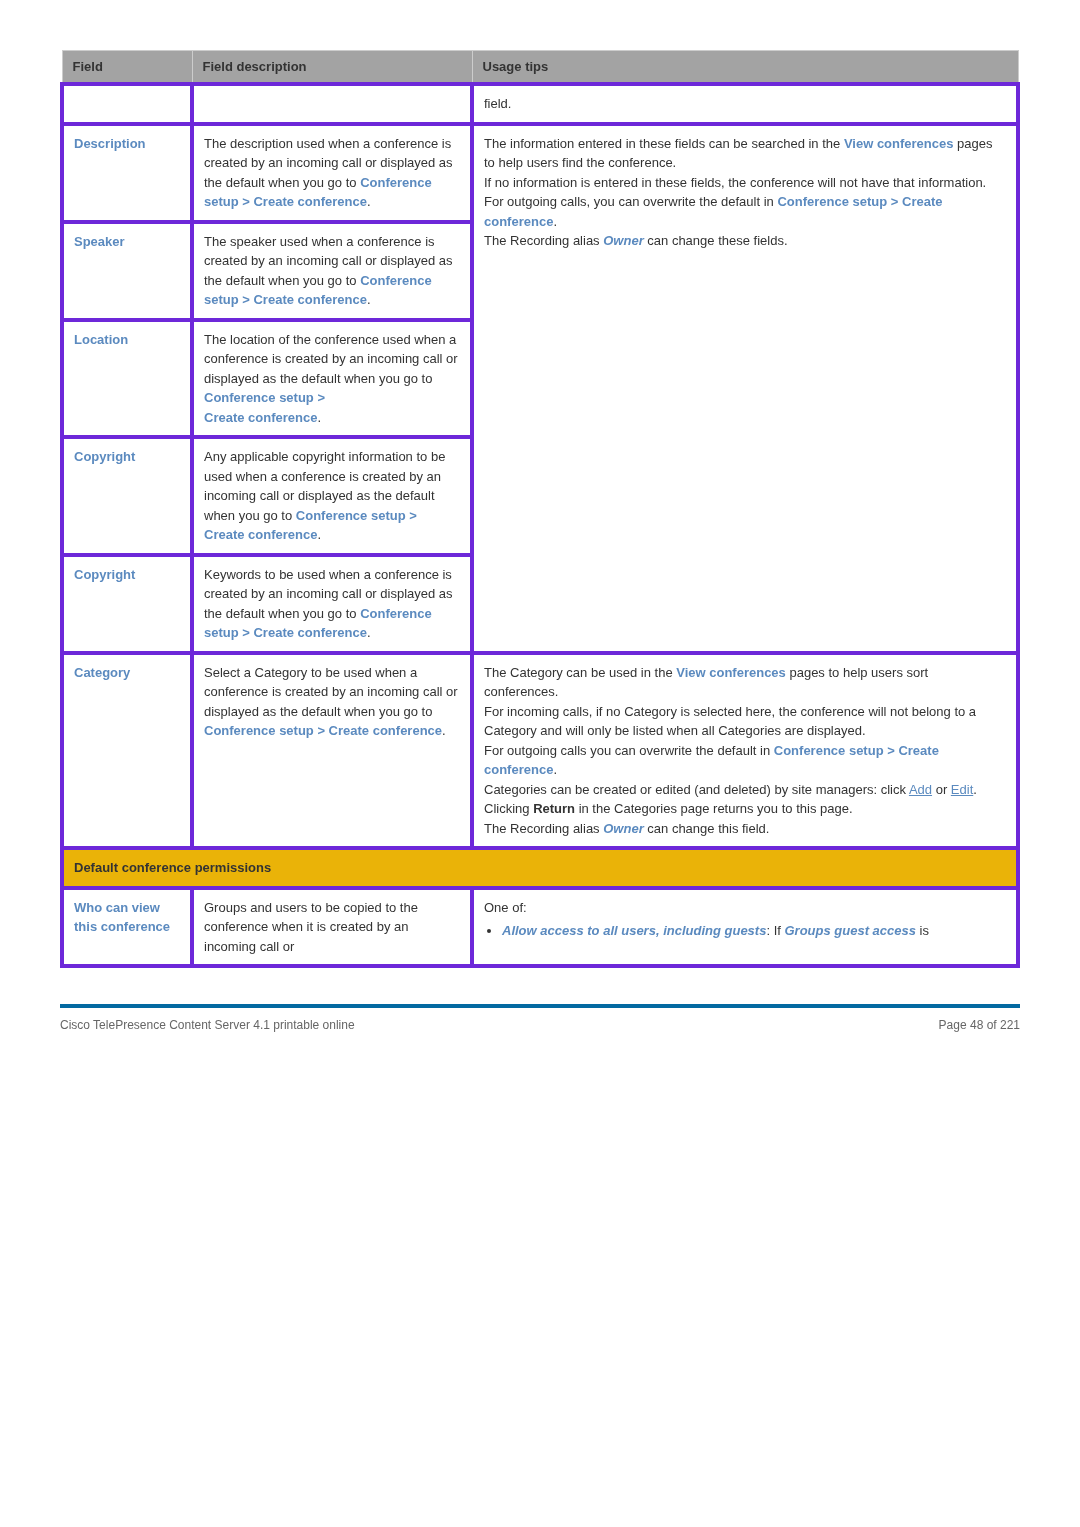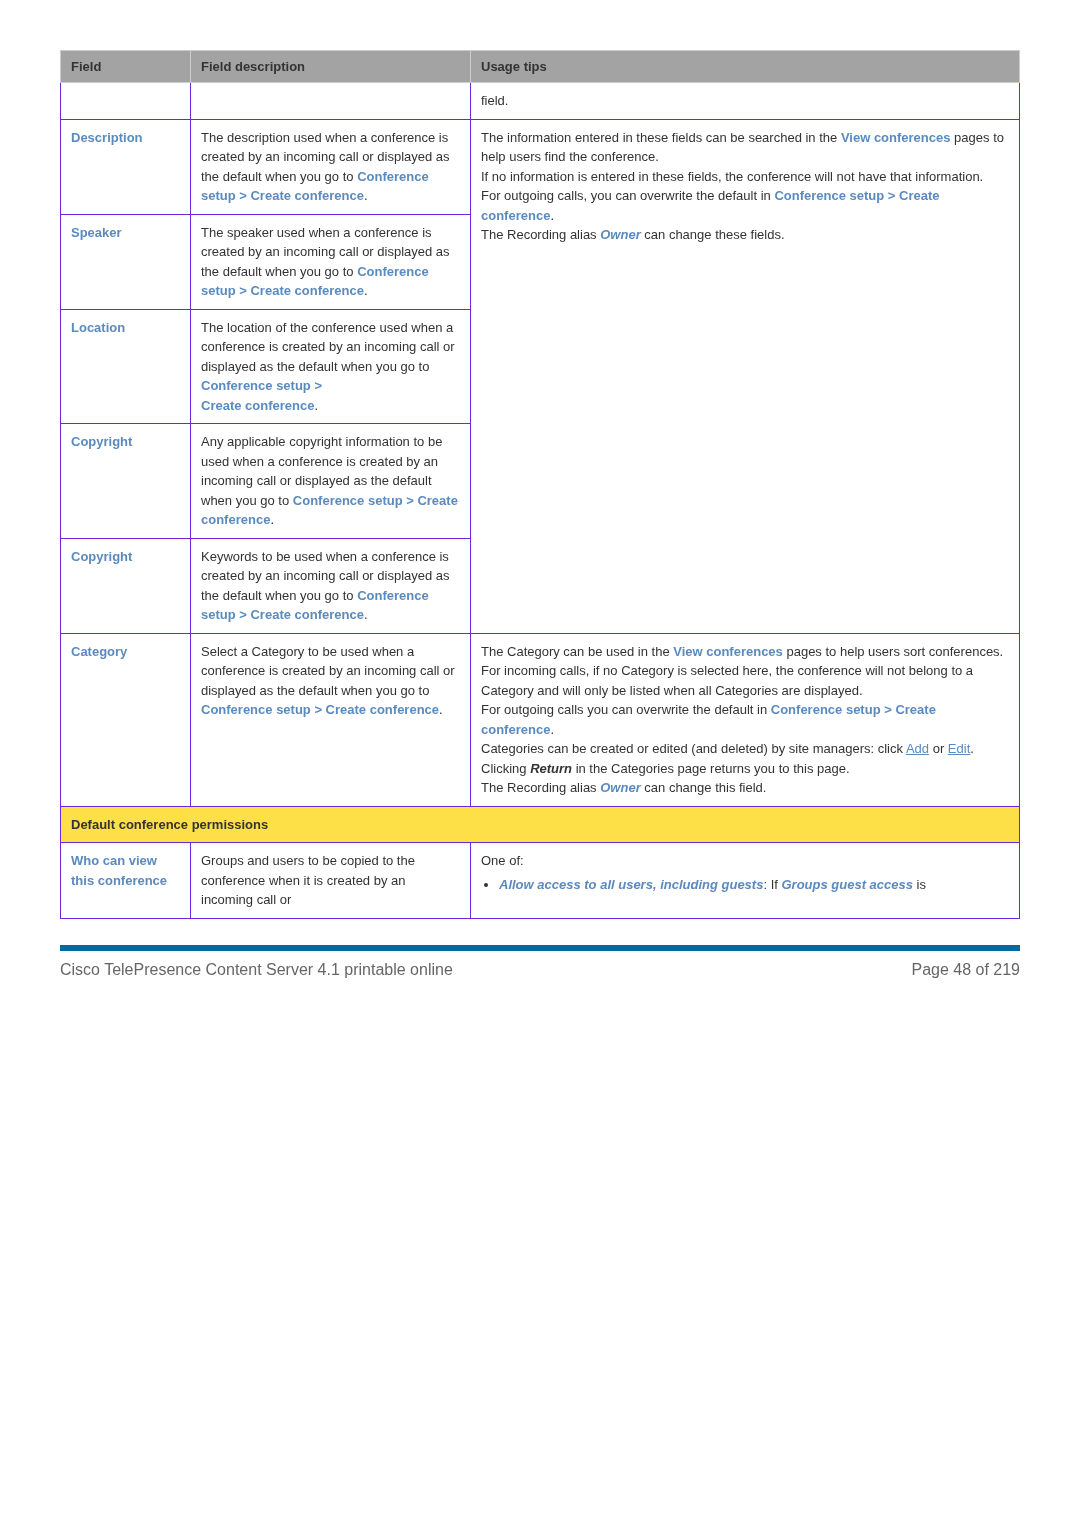--- a/index.html
+++ b/index.html
@@ -30,21 +30,21 @@
     }
     th {
       background: #a3a3a3;
       font-weight: bold;
       text-align: left;
       padding: 8px 10px;
       border: 1px solid #ccc;
       font-size: 13px;
     }
     td {
-      border: 1px solid #6d28d9;
+      border: 4px solid #6d28d9;
       padding: 8px 10px;
       vertical-align: top;
       font-size: 13px;
       line-height: 1.5;
     }
     td:first-child {
       width: 130px;
       font-weight: bold;
       color: #5b8abf;
     }
@@ -63,45 +63,44 @@
       color: #5b8abf;
       text-decoration: underline;
     }
     .italic-blue {
       color: #5b8abf;
       font-style: italic;
       font-weight: bold;
       margin-top: 23px;
     }
     .italic {
-      font-style: italic;
       font-weight: bold;
       text-align: right;
     }
     .section-header td {
-      background: #fde047;
+      background: #eab308;
       font-weight: bold;
       color: #333;
       font-size: 13px;
       padding: 8px 10px;
     }
     ul {
       margin-left: 18px;
       margin-top: 4px;
     }
     ul li {
       margin-bottom: 2px;
     }
     .page-footer {
       text-align: center;
       color: #666;
-      font-size: 16px;
-      margin-top: 26px;
+      font-size: 12px;
+      margin-top: 36px;
       padding-top: 10px;
-      border-top: 6px solid #0369a1;
+      border-top: 4px solid #0369a1;
       display: flex;
       justify-content: space-between;
     }
   </style>
 </head>
 <body>
 
 <div class="page-container">
 
 
@@ -209,16 +208,16 @@
             <li><span class="italic-blue">Allow access to all users, including guests</span>: If <span class="italic-blue">Groups guest access</span> is</li>
           </ul>
         </td>
       </tr>
 
     </tbody>
   </table>
 
   <div class="page-footer">
     <span>Cisco TelePresence Content Server 4.1 printable online</span>
-    <span>Page 48 of 219</span>
+    <span>Page 48 of 221</span>
   </div>
 
 </div>
 
 </body></html>

